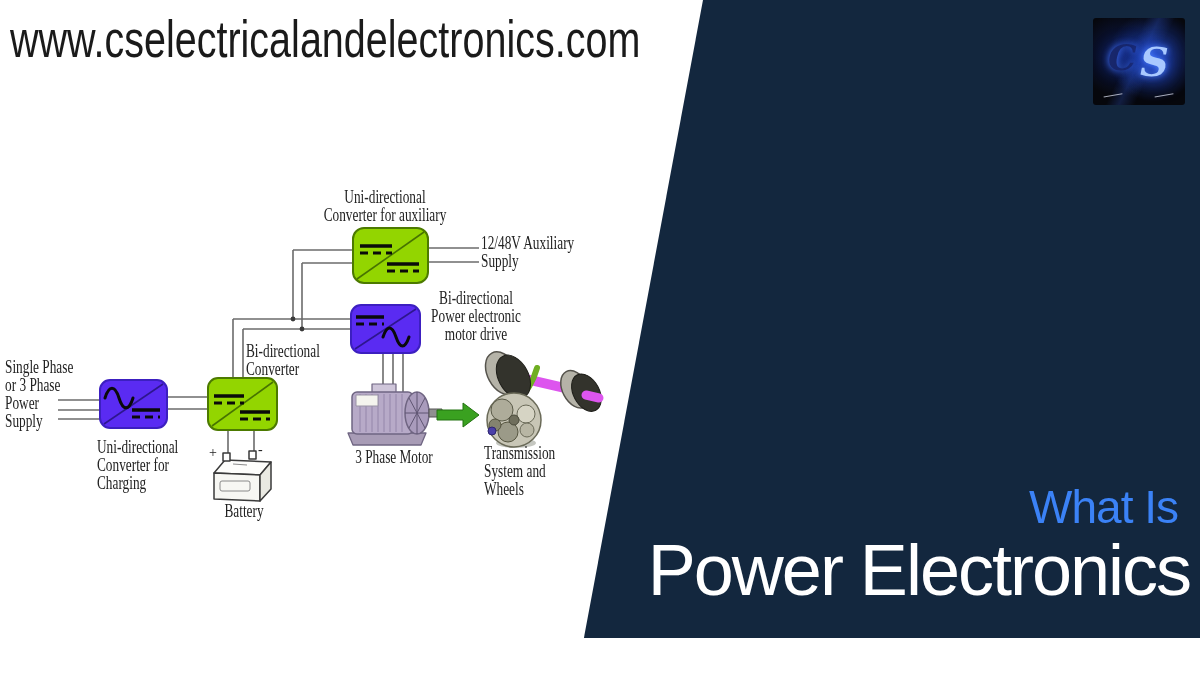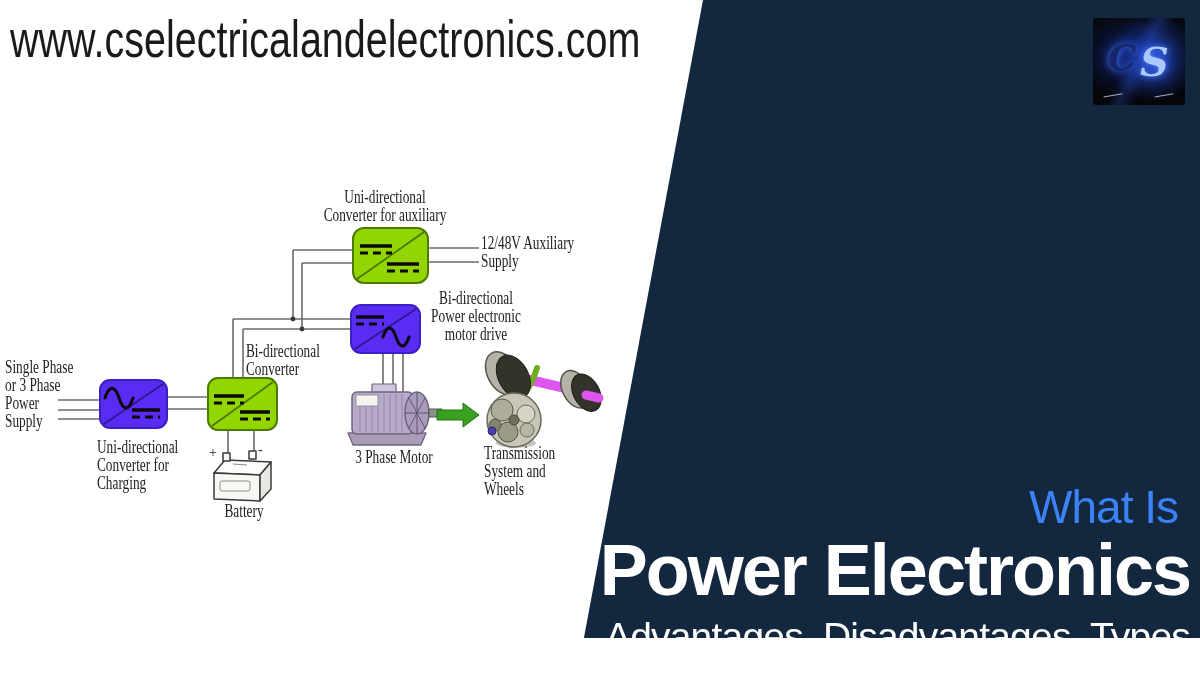--- a/index.html
+++ b/index.html
@@ -19,21 +19,21 @@
   .dlabel span{display:block;}
   .dlabel.center{text-align:center;transform-origin:center top;}
   .bsign{position:absolute;font-family:"Liberation Serif",serif;font-size:14px;color:#222;line-height:1;}
 
   
   .panel{position:absolute;left:0;top:0;width:1200px;height:675px;background:#13273E;
          clip-path:polygon(703px 0px,1200px 0px,1200px 675px,577px 675px);}
   .panel-strip{position:absolute;left:0;right:0;bottom:0;height:11px;background:#1E3B57;}
   .eyebrow{position:absolute;right:22px;top:484px;font-size:46px;font-weight:300;color:#3b82f6;
            letter-spacing:-1px;line-height:1;white-space:nowrap;}
-  .title{position:absolute;right:10px;top:534px;font-size:72px;font-weight:700;color:#fff;
+  .title{position:absolute;right:10px;top:534px;font-size:72px;font-weight:400;color:#fff;
          letter-spacing:-2px;line-height:1;white-space:nowrap;}
   .subtitle{position:absolute;right:10px;top:617px;font-size:39px;font-weight:400;color:#fff;
             letter-spacing:-.8px;line-height:1;white-space:nowrap;}
 
   
   .logo{position:absolute;left:1093px;top:18px;width:92px;height:87px;border-radius:3px;overflow:hidden;
         background:
           linear-gradient(115deg,rgba(40,90,255,0) 40%,rgba(60,110,255,.22) 50%,rgba(40,90,255,0) 62%),
           radial-gradient(circle at 66% 44%,rgba(45,95,255,.55),rgba(45,95,255,0) 58%),
           radial-gradient(circle at 30% 42%,rgba(25,60,190,.38),rgba(25,60,190,0) 52%),
@@ -242,21 +242,20 @@
   <div class="dlabel" style="left:484px;top:444px">
     <span>Transmission</span>
     <span>System and</span>
     <span>Wheels</span>
   </div>
 
   <div class="panel">
     <div class="panel-strip"></div>
     <div class="eyebrow">What Is</div>
     <div class="title">Power Electronics</div>
-    <div class="subtitle">Advantages, Disadvantages, Types</div>
 
     <div class="logo">
       <span class="logo-c">C</span>
       <span class="logo-s">S</span>
       <span class="logo-sig sig-l"></span>
       <span class="logo-sig sig-r"></span>
     </div>
   </div>
 
 </div>

